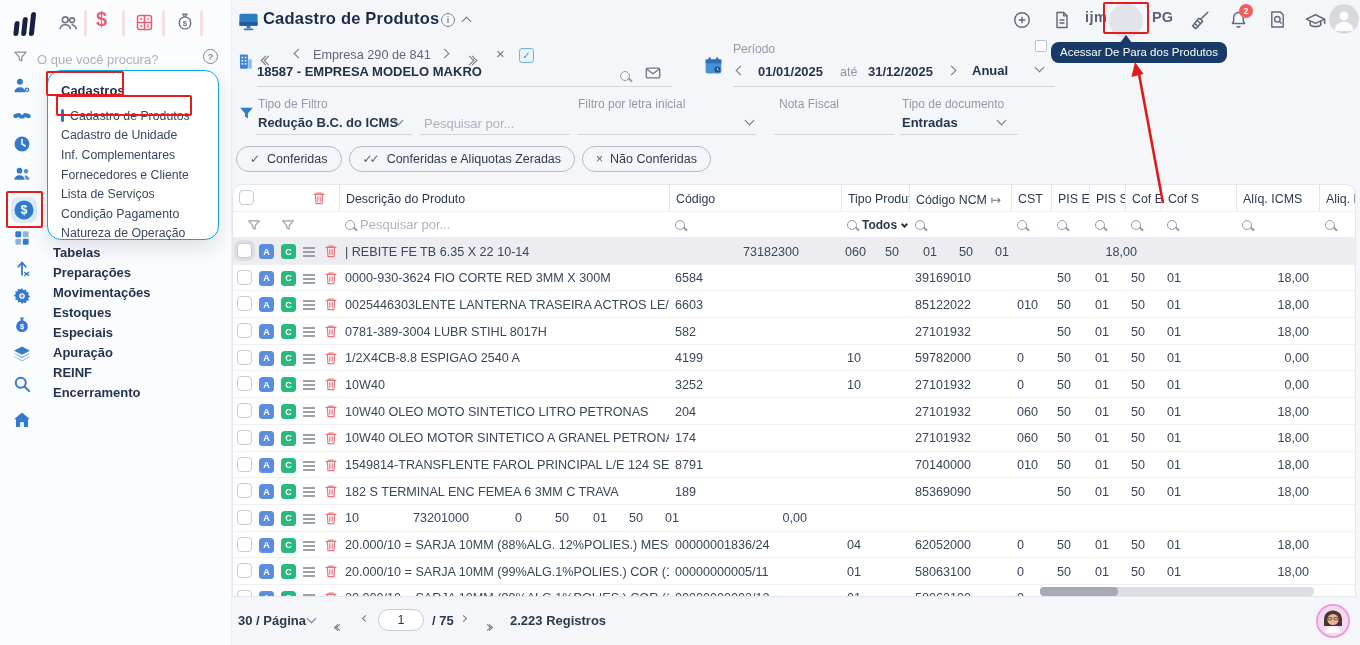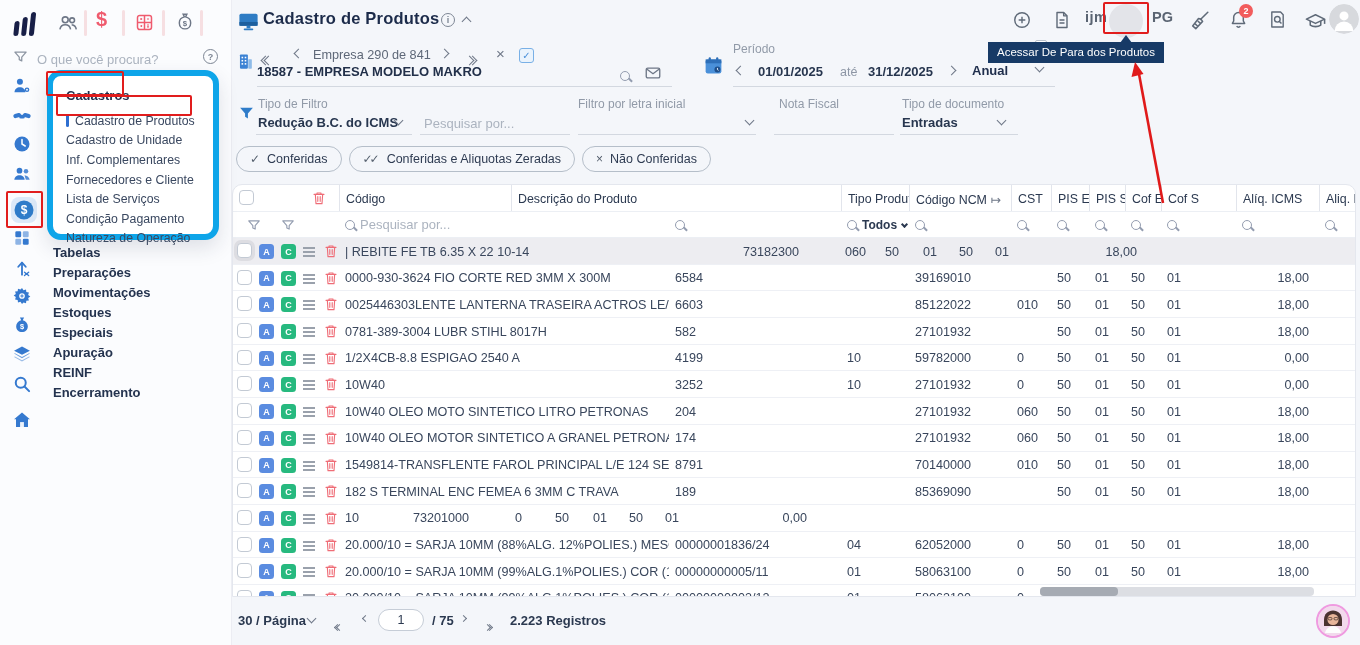--- a/index.html
+++ b/index.html
@@ -13,21 +13,21 @@
 .chv.d{transform:rotate(45deg)}
 .chv.u{transform:rotate(-135deg)}
 .chv.l{transform:rotate(135deg)}
 .chv.r{transform:rotate(-45deg)}
 .chv.sm{width:5px;height:5px}
 
 .mag{width:10px;height:10px;border:1.6px solid #949db0;border-radius:50%;position:relative;display:inline-block;flex:none}
 .mag::after{content:"";position:absolute;width:5px;height:1.6px;background:#949db0;transform:rotate(45deg);right:-4px;bottom:-1px}
 
 #sidebar-bg{left:0;top:0;width:232px;height:645px;background:#fbfcfe;border-right:1px solid #ecedf3}
-#popup{left:47px;top:70px;width:172px;height:170px;background:#fff;border:6px solid #0ea5e9;border-radius:14px;box-shadow:0 8px 20px rgba(30,40,70,.13);z-index:3;padding:12px 0 0 13px}
+#popup{left:47px;top:70px;width:172px;height:170px;background:#fff;border:1px solid #0ea5e9;border-radius:14px;box-shadow:0 8px 20px rgba(30,40,70,.13);z-index:3;padding:12px 0 0 13px}
 .grouplbl{font-size:13px;font-weight:bold;color:#1f2e4c;margin-bottom:8px}
 .mitem{font-size:12.3px;color:#3a4860;height:19.6px;display:flex;align-items:center;cursor:pointer}
 .mbar{width:3px;height:13px;background:#2e6fd0;border-radius:2px;margin-right:6px;display:inline-block}
 .sect{font-size:13px;font-weight:bold;color:#24334f;height:20px;display:flex;align-items:center;cursor:pointer}
 .railic{position:absolute;left:12px;width:20px;height:20px}
 
 .pinkdiv{position:absolute;top:10px;width:3px;height:26px;background:#f6dfe2;border-radius:2px}
 #page-title{left:263px;top:9px;font-size:16.5px;font-weight:800;color:#1c2b4a;letter-spacing:.2px}
 .infoc{width:14px;height:14px;border:1.3px solid #7d8694;border-radius:50%;font-size:9px;color:#7d8694;display:flex;align-items:center;justify-content:center;font-weight:bold}
 
@@ -58,21 +58,21 @@
 .row.sel .cb{box-shadow:0 0 0 3px #dddde2}
 .badge{position:absolute;top:6px;width:15px;height:15px;border-radius:3.5px;color:#fff;font-size:9px;font-weight:bold;display:flex;align-items:center;justify-content:center}
 .bA{left:26px;background:#5b8ce0}
 .bC{left:48px;background:#27b97f}
 .ham{position:absolute;left:70px;top:9px;width:12px;height:2px;background:#9aa1ac;box-shadow:0 4px 0 #9aa1ac,0 8px 0 #9aa1ac}
 .trash{position:absolute;left:90px;top:5px;width:16px;height:16px}
 
 .pagtxt{font-size:13px;color:#2b3950}
 #pagepill{left:378px;top:609px;width:46px;height:22px;border:1px solid #c6cdd7;border-radius:11px;background:#fff;display:flex;align-items:center;justify-content:center;font-size:12.5px;color:#2b3950}
 
-#tooltip{left:988px;top:42px;background:#173a66;color:#fff;font-size:11.5px;padding:4px 9px 5px;border-radius:0;white-space:nowrap;z-index:8}
+#tooltip{left:1051px;top:42px;background:#173a66;color:#fff;font-size:11.5px;padding:4px 9px 5px;border-radius:8px;white-space:nowrap;z-index:8}
 #tooltip-caret{left:1120px;top:35px;width:0;height:0;border-left:6px solid transparent;border-right:6px solid transparent;border-bottom:8px solid #173a66;z-index:8}
 .redbox{position:absolute;border:2.5px solid #e11d1d;border-radius:2px;z-index:9;pointer-events:none}
 .gray{color:#6e7787}
 </style>
 </head>
 <body>
 
 <div id="app">
 
   
@@ -441,22 +441,22 @@
         <span class="cb" style="top:5px;left:6px"></span>
         <span class="trash" style="left:78px;top:5px">
           <svg viewBox="0 0 24 24" fill="none" stroke="#ef6d77" stroke-width="1.7" stroke-linecap="round" stroke-linejoin="round">
               <path d="M4.5 6.5h15"></path>
               <path d="M9 6.5v-2h6v2"></path>
               <path d="M6.5 6.5l1 14h9l1-14"></path>
               <path d="M10.2 10v7M13.8 10v7"></path>
             </svg>
         </span>
       </div>
+      <div class="th w1">Descrição do Produto</div>
       <div class="th w2">Código</div>
-      <div class="th w1">Descrição do Produto</div>
       <div class="th w3">Tipo Produto</div>
       <div class="th w4"><span>Código NCM</span> <span class="gray">↦</span></div>
       <div class="th w5">CST</div>
       <div class="th w6">PIS E</div>
       <div class="th w7">PIS S</div>
       <div class="th w8">Cof E</div>
       <div class="th w9">Cof S</div>
       <div class="th w10">Alíq. ICMS</div>
       <div class="th w11">Aliq. P</div>
     </div>

